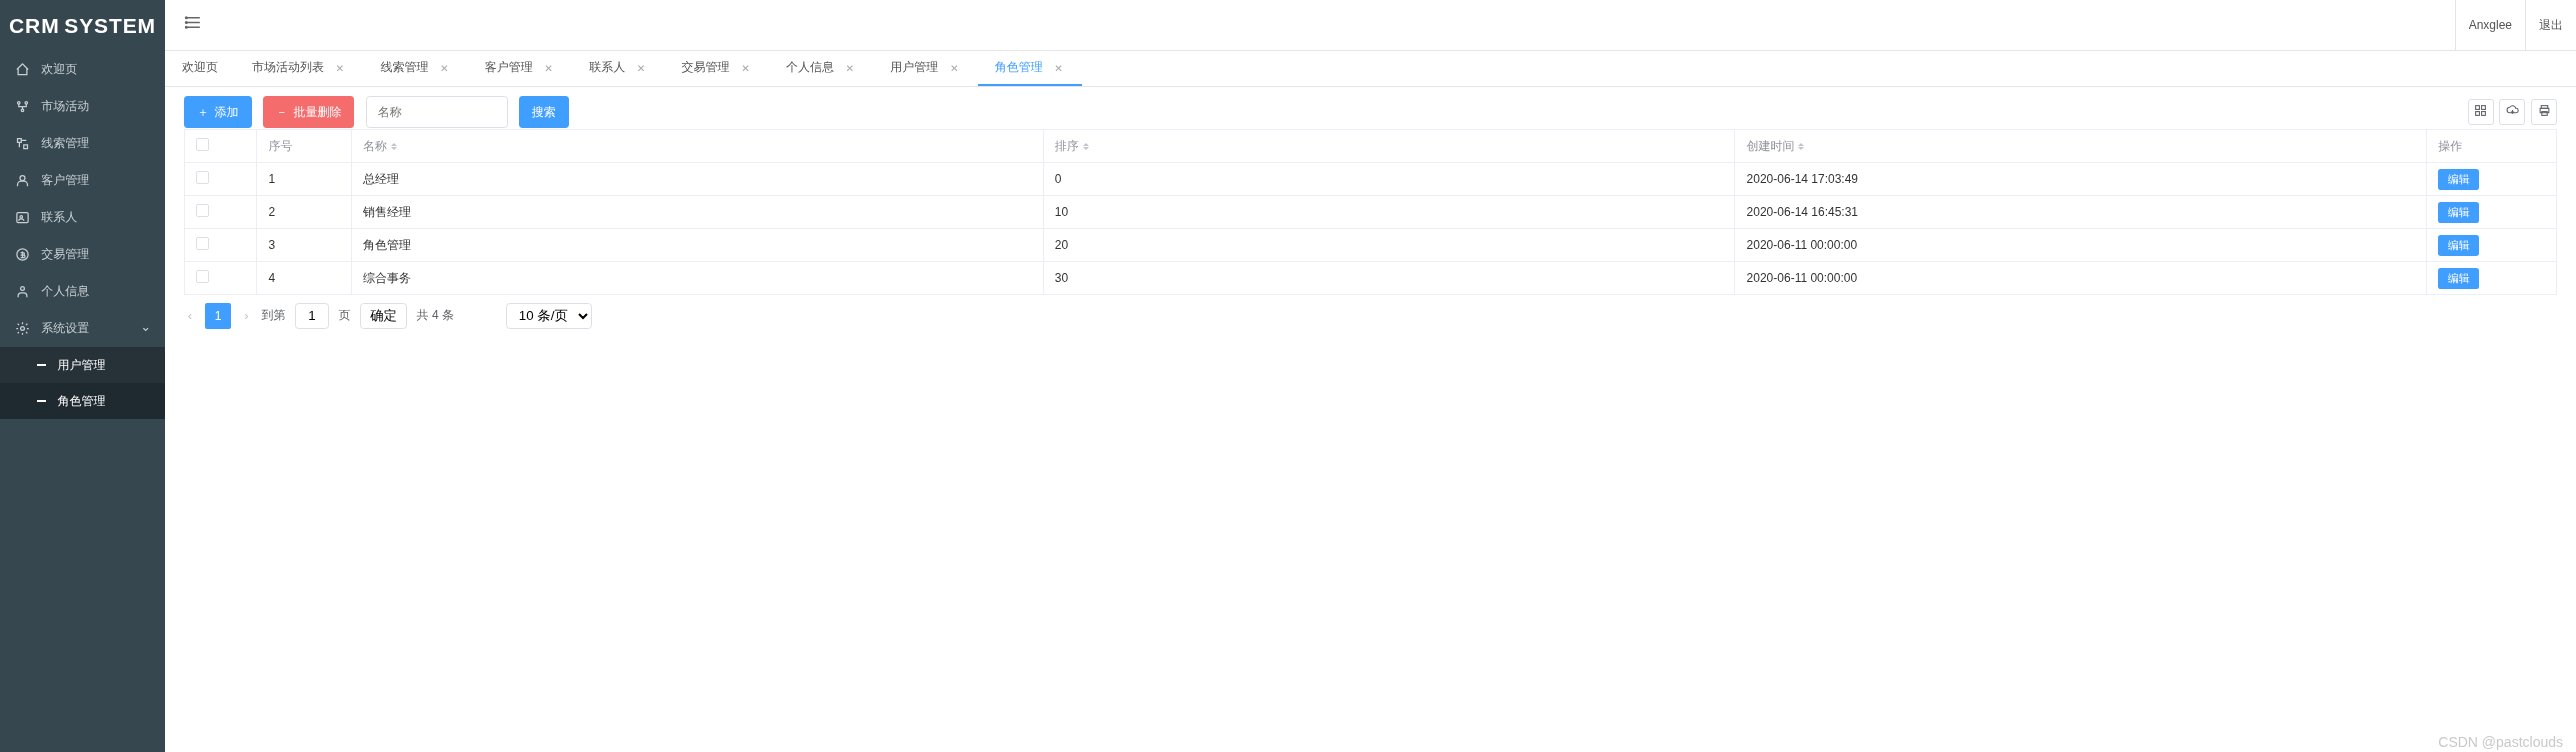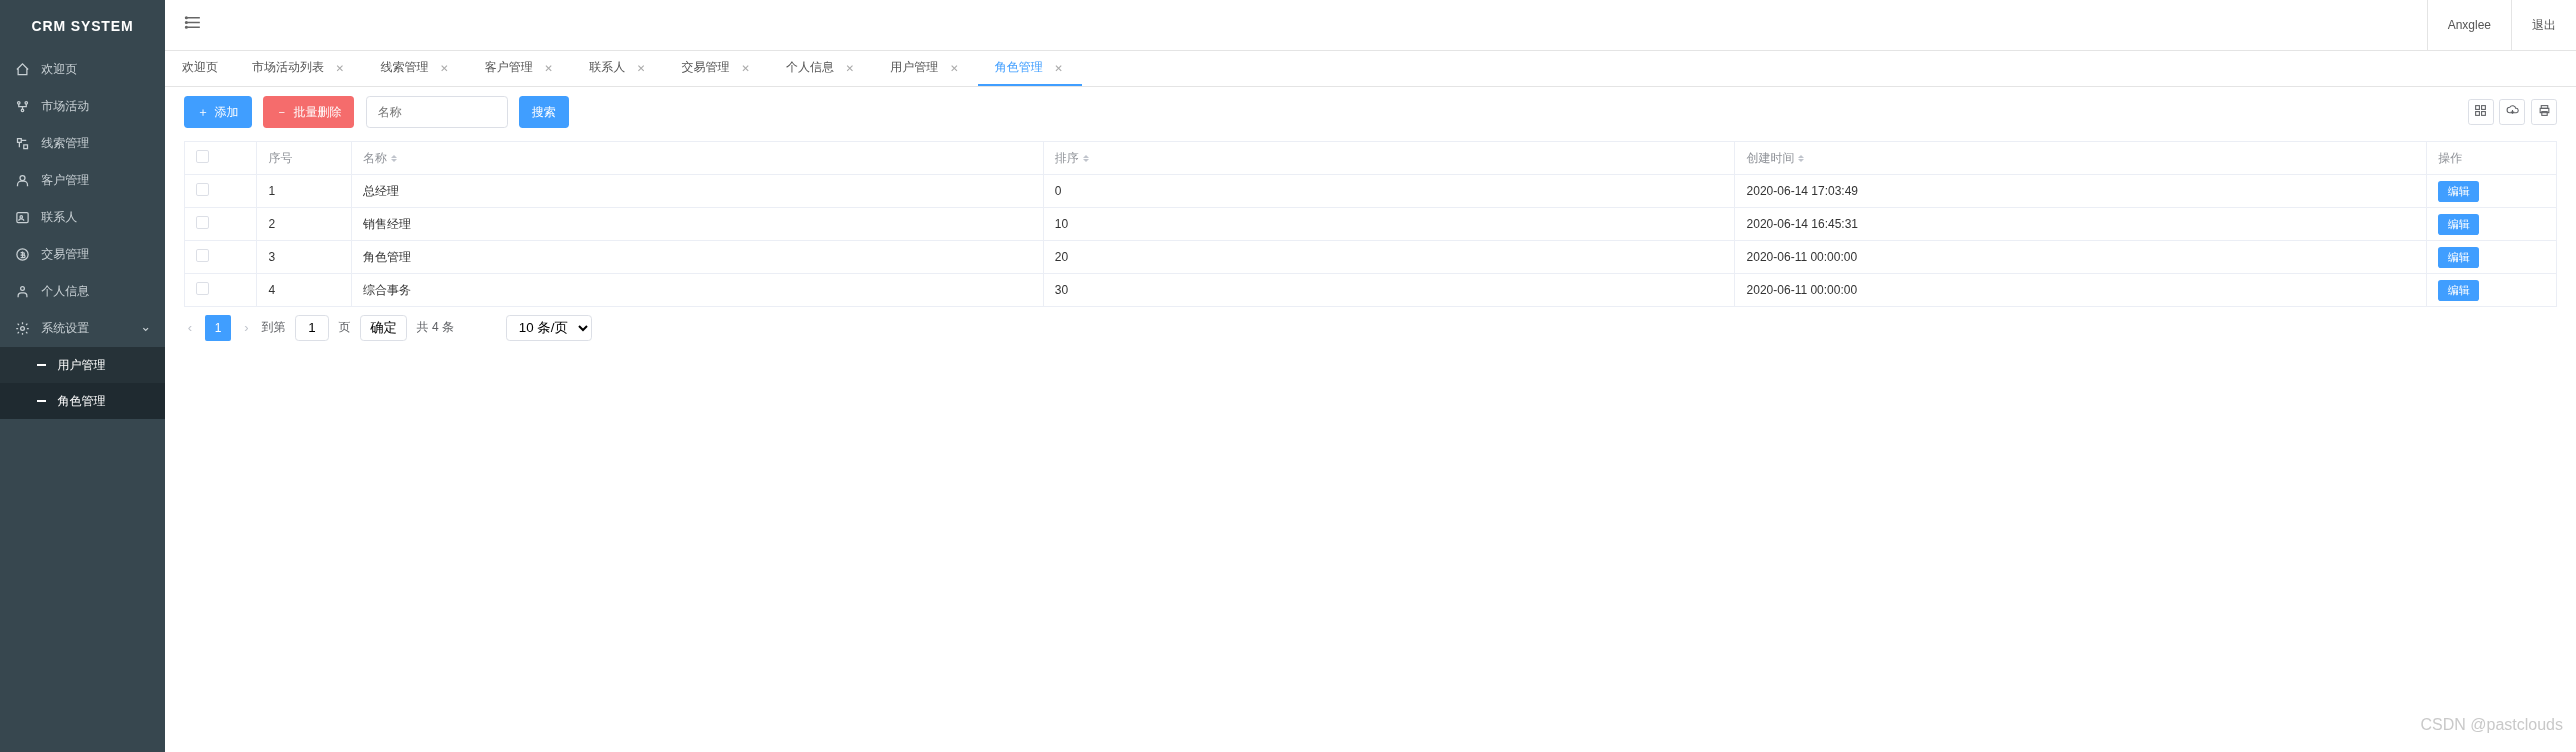--- a/index.html
+++ b/index.html
@@ -1,75 +1,75 @@
 <!DOCTYPE html>
 <html style="font-size:15px"><head>
 <meta charset="utf-8">
 <style>
 * { margin: 0; padding: 0; box-sizing: border-box; font-family: "Microsoft YaHei", Arial, sans-serif; }
 body { background: #fff; font-size: 12px; color: #333; width: 2576px; }
 .app { display: flex; width: 100%; }
 
 
 .sidebar { width: 165px; background: #37474f; color: #c8d0d4; min-height: 753px; display: flex; flex-direction: column; }
-.logo { height: 51px; display: flex; align-items: center; justify-content: center; color: #fff; font-size: 14px; font-weight: bold; background: #37474f; letter-spacing: 0.9px; }
+.logo { height: 51px; display: flex; align-items: center; justify-content: center; color: #fff; font-size: 21px; font-weight: bold; background: #37474f; letter-spacing: 0.9px; }
 .logo .thin { font-weight: 700; margin-left: 4.7px; }
 .nav-item { display: flex; align-items: center; height: 37px; padding: 0 15px; cursor: pointer; gap: 11.2px; }
 .nav-item.expanded .chev { transform: rotate(180deg); }
 .nav-item .icon { width: 15px; height: 15px; display: flex; align-items: center; justify-content: center; }
 .nav-item .chev { margin-left: auto; }
 .nav-sub { height: 36px; display: flex; align-items: center; padding-left: 37px; gap: 11.2px; background: #2b3940; cursor: pointer; }
 .nav-sub.active { background: #1f2a30; color: #fff; }
 .nav-sub.active2 { background: #263238; color: #fff; }
 .dash { width: 9.4px; height: 1.9px; background: currentColor; display: inline-block; }
 
 
 .main { flex: 1; display: flex; flex-direction: column; }
 .header { height: 51px; border-bottom: 0.9px solid #e4e4e4; display: flex; align-items: center; }
 .menu-icon { padding: 0 19px; color: #666; font-size: 19px; }
 .header-right { margin-left: auto; display: flex; height: 100%; align-items: center; }
-.header-btn { height: 100%; display: flex; align-items: center; padding: 0 20px; border-left: 0.9px solid #e4e4e4; cursor: pointer; color: #555; }
+.header-btn { height: 100%; display: flex; align-items: center; padding: 0 13px; border-left: 0.9px solid #e4e4e4; cursor: pointer; color: #555; }
 
 
 .tabs { display: flex; height: 36px; border-bottom: 0.9px solid #e4e4e4; align-items: center; }
 .tab { display: flex; align-items: center; padding: 0 17px; height: 100%; gap: 9.4px; cursor: pointer; border-bottom: 2.8px solid transparent; color: #555; font-size: 12px; }
 .tab.active { color: #409eff; border-bottom: 2.8px solid #409eff; }
 .tab .close { font-size: 10.3px; color: #aaa; cursor: pointer; width: 13px; height: 13px; border-radius: 50%; display: flex; align-items: center; justify-content: center; }
 
 
 .content { padding: 9.4px 19px; }
 .toolbar { display: flex; align-items: center; gap: 11.2px; }
 .btn { height: 32px; padding: 0 13px; border-radius: 3.7px; border: none; display: flex; align-items: center; gap: 5.6px; cursor: pointer; color: #fff; font-size: 12px; }
 .btn-primary { background: #409eff; }
 .btn-danger { background: #f56c6c; }
 .input { height: 32px; border: 0.9px solid #dcdfe6; border-radius: 3.7px; padding: 0 11.2px; width: 142px; font-size: 12px; outline: none; }
 .toolbar-right { margin-left: auto; display: flex; gap: 5.6px; }
 .icon-btn { width: 26px; height: 26px; border: 0.9px solid #dcdfe6; border-radius: 2.8px; background: #fff; display: flex; align-items: center; justify-content: center; cursor: pointer; color: #606266; }
 
 
-.table { width: 100%; border-collapse: collapse; margin-top: 13px; }
+.table { width: 100%; border-collapse: collapse; margin-top: 1px; }
 .table th, .table td { border: 0.9px solid #ebeef5; padding: 0 11.2px; text-align: left; height: 33px; font-size: 12px; }
 .table th { font-weight: normal; color: #909399; background: #fff; }
 .th-center, .td-center { text-align: center; }
 .checkbox { width: 13px; height: 13px; border: 0.9px solid #dcdfe6; border-radius: 1.9px; display: inline-block; cursor: pointer; }
 .sort { display: inline-flex; flex-direction: column; gap: 0; vertical-align: middle; margin-left: 3.7px; }
 .sort span { width: 0; height: 0; border-left: 3.7px solid transparent; border-right: 3.7px solid transparent; }
 .sort .up { border-bottom: 3.7px solid #c0c4cc; margin-bottom: 0.9px; }
 .sort .down { border-top: 3.7px solid #c0c4cc; }
 .btn-edit { background: #409eff; color: #fff; border: none; padding: 2.8px 9.4px; border-radius: 2.8px; cursor: pointer; font-size: 11px; }
 
 
 .pager { display: flex; align-items: center; gap: 9.4px; margin-top: 7.5px; color: #606266; font-size: 12px; }
 .pager-arrow { color: #c0c4cc; cursor: pointer; font-size: 13px; padding: 0 3.7px; }
 .pager-num { width: 26px; height: 26px; display: flex; align-items: center; justify-content: center; background: #409eff; color: #fff; border-radius: 1.9px; cursor: pointer; }
 .pager-input { width: 34px; height: 26px; border: 0.9px solid #dcdfe6; border-radius: 3.7px; text-align: center; outline: none; }
 .pager-btn { height: 26px; padding: 0 9.4px; border: 0.9px solid #dcdfe6; background: #fff; border-radius: 3.7px; cursor: pointer; }
 .pager-select { height: 26px; border: 0.9px solid #dcdfe6; border-radius: 3.7px; padding: 0 7.5px; background: #fff; margin-left: 43px; }
 
-.watermark { position: fixed; right: 13px; bottom: 18px; color: #c9c9c9; font-size: 16px; }
+.watermark { position: fixed; right: 13px; bottom: 2px; color: #c9c9c9; font-size: 14px; }
 </style>
 </head>
 <body>
 
 <div class="app">
   <div class="sidebar">
     <div class="logo">
       <span>CRM</span>
       <span class="thin">SYSTEM</span>
     </div>

